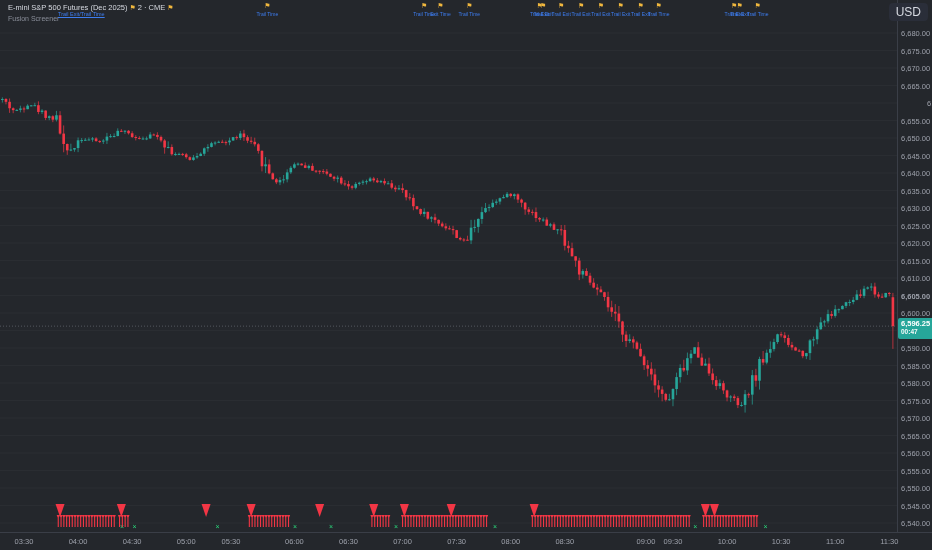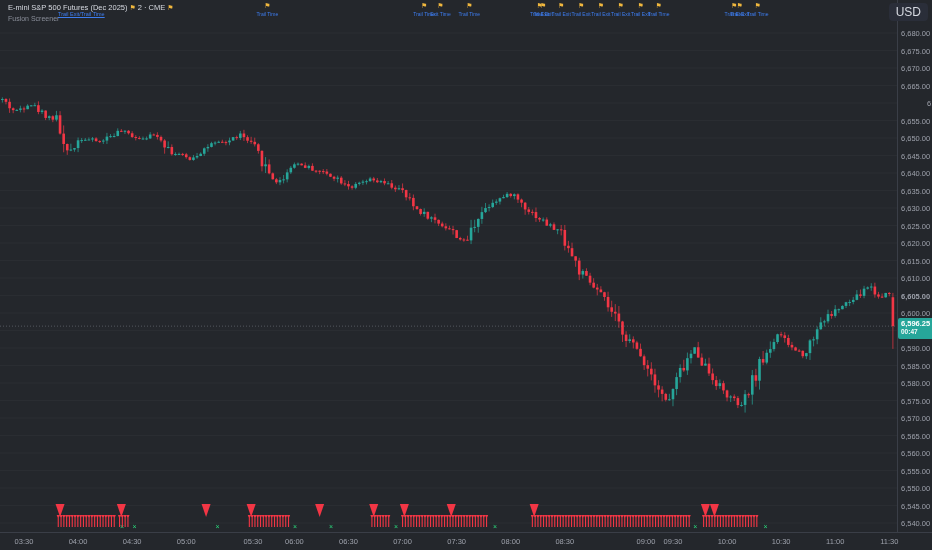--- a/index.html
+++ b/index.html
@@ -804,21 +804,21 @@
       <div class="p-tick" style="top: 466.5px;">6,555.00</div>
       <div class="p-tick" style="top: 484px;">6,550.00</div>
       <div class="p-tick" style="top: 501.5px;">6,545.00</div>
       <div class="p-tick" style="top: 519px;">6,540.00</div>
     </div>
   <div class="time-axis" id="time-axis">
       <div class="t-tick" style="left: 24px;">03:30</div>
       <div class="t-tick" style="left: 78.081px;">04:00</div>
       <div class="t-tick" style="left: 132.162px;">04:30</div>
       <div class="t-tick" style="left: 186.243px;">05:00</div>
-      <div class="t-tick" style="left: 253px;">05:30</div>
+      <div class="t-tick" style="left: 231px;">05:30</div>
       <div class="t-tick" style="left: 294.405px;">06:00</div>
       <div class="t-tick" style="left: 348.486px;">06:30</div>
       <div class="t-tick" style="left: 402.567px;">07:00</div>
       <div class="t-tick" style="left: 456.648px;">07:30</div>
       <div class="t-tick" style="left: 510.729px;">08:00</div>
       <div class="t-tick" style="left: 564.81px;">08:30</div>
       <div class="t-tick" style="left: 630px; padding-left: 32px;">09:00</div>
       <div class="t-tick" style="left: 672.972px;">09:30</div>
       <div class="t-tick" style="left: 727.053px;">10:00</div>
       <div class="t-tick" style="left: 781.134px;">10:30</div>

